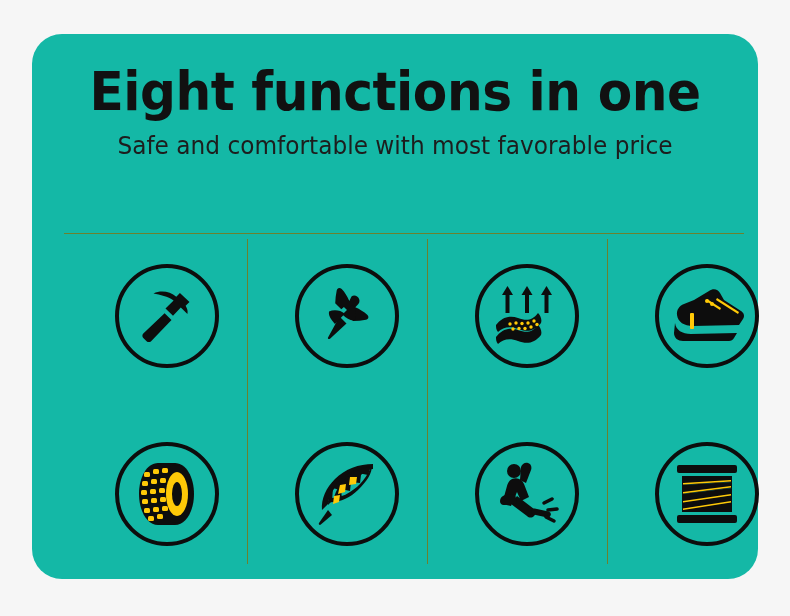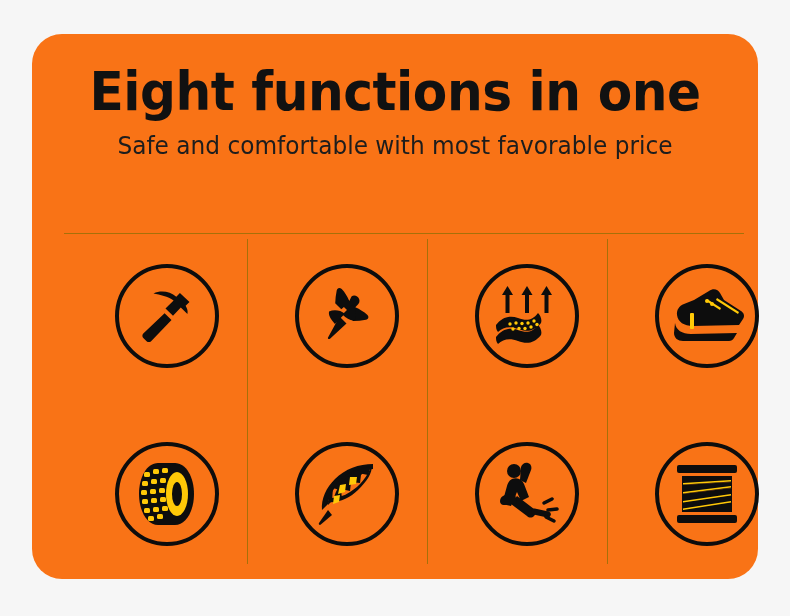--- a/index.html
+++ b/index.html
@@ -17,21 +17,21 @@
     position: relative;
     width: 790px;
     height: 616px;
   }
   .card {
     position: absolute;
     left: 32px;
     top: 34px;
     width: 726px;
     height: 545px;
-    background: #f97316;
+    background: #14b8a6;
     border-radius: 30px;
     box-sizing: border-box;
   }
   .heading-block {
     position: absolute;
     left: 0;
     top: 28px;
     width: 726px;
     text-align: center;
   }

